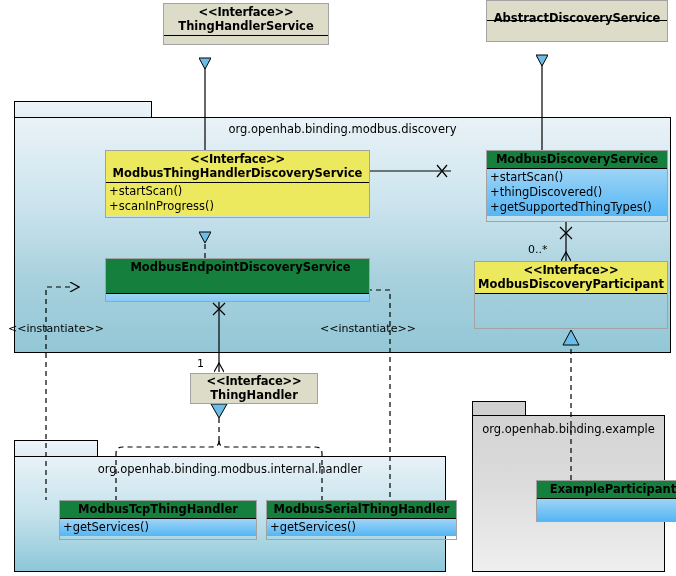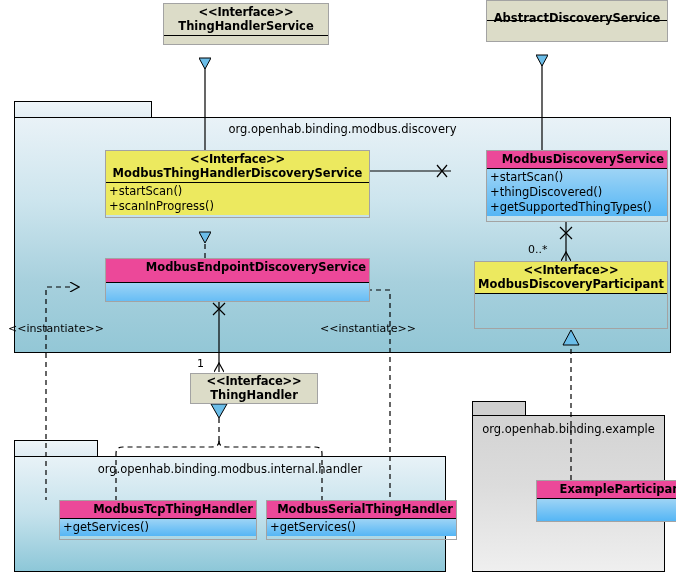--- a/index.html
+++ b/index.html
@@ -105,21 +105,21 @@
     white-space: nowrap;
   }
 
   
   .c-yellow .cls-head { background: #ece95f; }
   .c-yellow .cls-body { background: #ece95f; }
   
   .c-beige .cls-head { background: #dcdcc8; }
   .c-beige .cls-body { background: #dcdcc8; }
   
-  .c-blue .cls-head { background: #ec4899; text-align: right; }
+  .c-blue .cls-head { background: #15803d; }
   .c-blue .cls-body { background: linear-gradient(to bottom, #9ed4f5, #55b6f5); }
 
   
   .elabel {
     position: absolute;
     font-size: 11px;
     color: #000000;
     white-space: nowrap;
   }
 </style>
@@ -243,21 +243,21 @@
       <span>ModbusDiscoveryService</span>
     </div>
     <div class="cls-body">
       <div class="member">+startScan()</div>
       <div class="member">+thingDiscovered()</div>
       <div class="member">+getSupportedThingTypes()</div>
     </div>
   </div>
 
   <div class="cls c-blue" style="left:70px; top:258px; width:265px; height:44px;">
-    <div class="cls-head" style="height:24px; padding-top:1px;padding-left:9px;">
+    <div class="cls-head" style="height:35px; padding-top:1px;padding-left:9px;">
       <span>ModbusEndpointDiscoveryService</span>
     </div>
     <div class="cls-body" style="height:24px;"></div>
   </div>
 
   <div class="cls c-yellow" style="left:439px; top:261px; width:194px; height:68px;">
     <div class="cls-head" style="height:32px;">
       <span class="stereo">&lt;&lt;Interface&gt;&gt;</span>
       <span>ModbusDiscoveryParticipant</span>
     </div>

